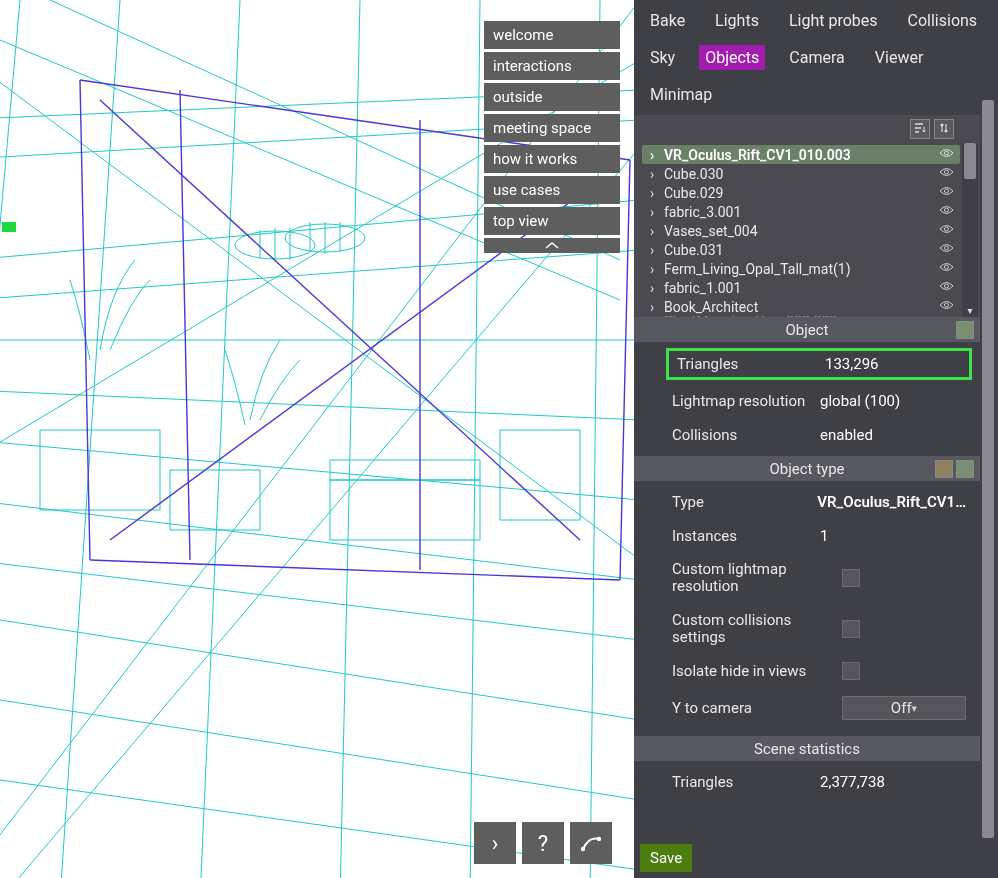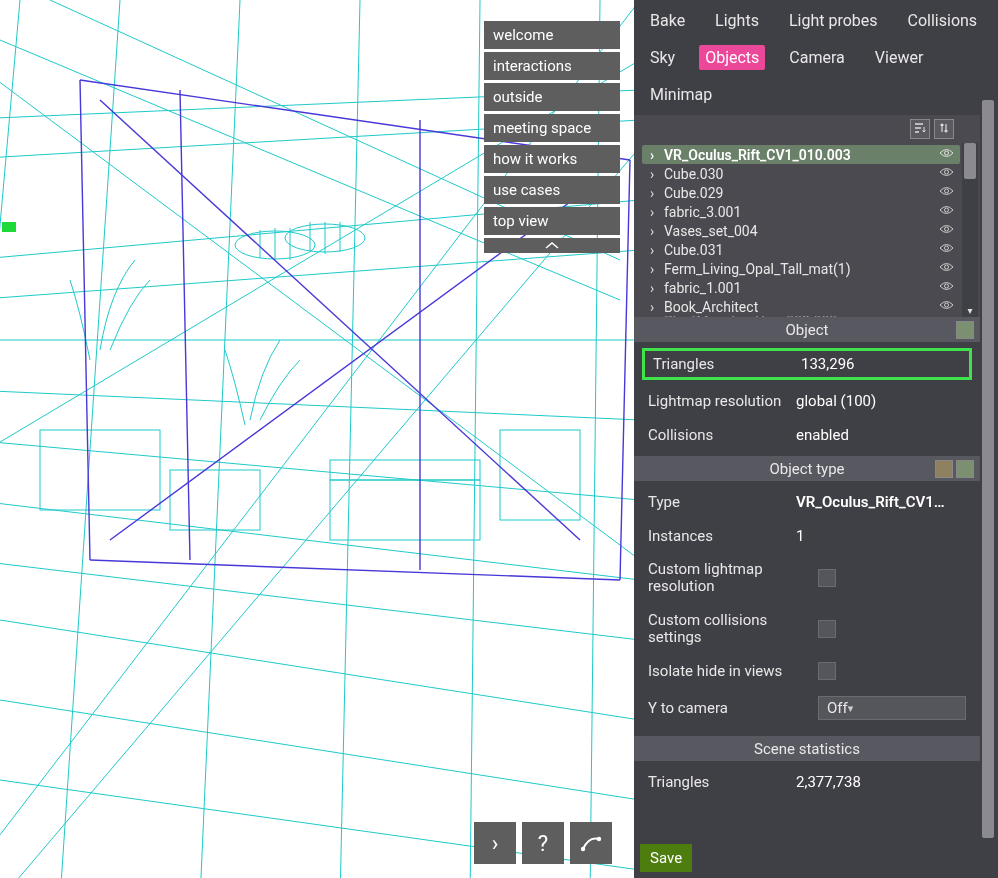--- a/index.html
+++ b/index.html
@@ -92,21 +92,21 @@
   flex-wrap: wrap;
   gap: 12px 18px;
   font-size: 16px;
 }
 .tabs .tab {
   color: #e8e8e8;
   cursor: pointer;
   padding: 3px 6px;
 }
 .tabs .tab.active {
-  background: #ec4899;
+  background: #a21caf;
   color: #fff;
   border-radius: 2px;
 }
 
 
 .sort-row {
   background: #4a4a50;
   height: 28px;
   display: flex;
   justify-content: flex-end;
@@ -236,27 +236,27 @@
   border: 1px solid #6a6a70;
   margin-left: 0;
 }
 .prop .select {
   flex: 1;
   background: #55555c;
   border: 1px solid #6a6a70;
   height: 24px;
   display: flex;
   align-items: center;
-  justify-content: flex-start;
+  justify-content: center;
   padding: 0 8px;
   color: #e8e8e8;
 }
 .prop .select .chev-d { font-size: 11px; color: #ccc; }
 
-.section-body { padding: 4px 0 8px 0; }
+.section-body { padding: 4px 0 8px 0; margin-left: 24px; }
 .section-body.tight { padding: 2px 0 4px 0; }
 
 
 .main-scrollbar {
   position: absolute;
   right: 2px;
   top: 100px;
   bottom: 40px;
   width: 16px;
   background: #3f3f46;

